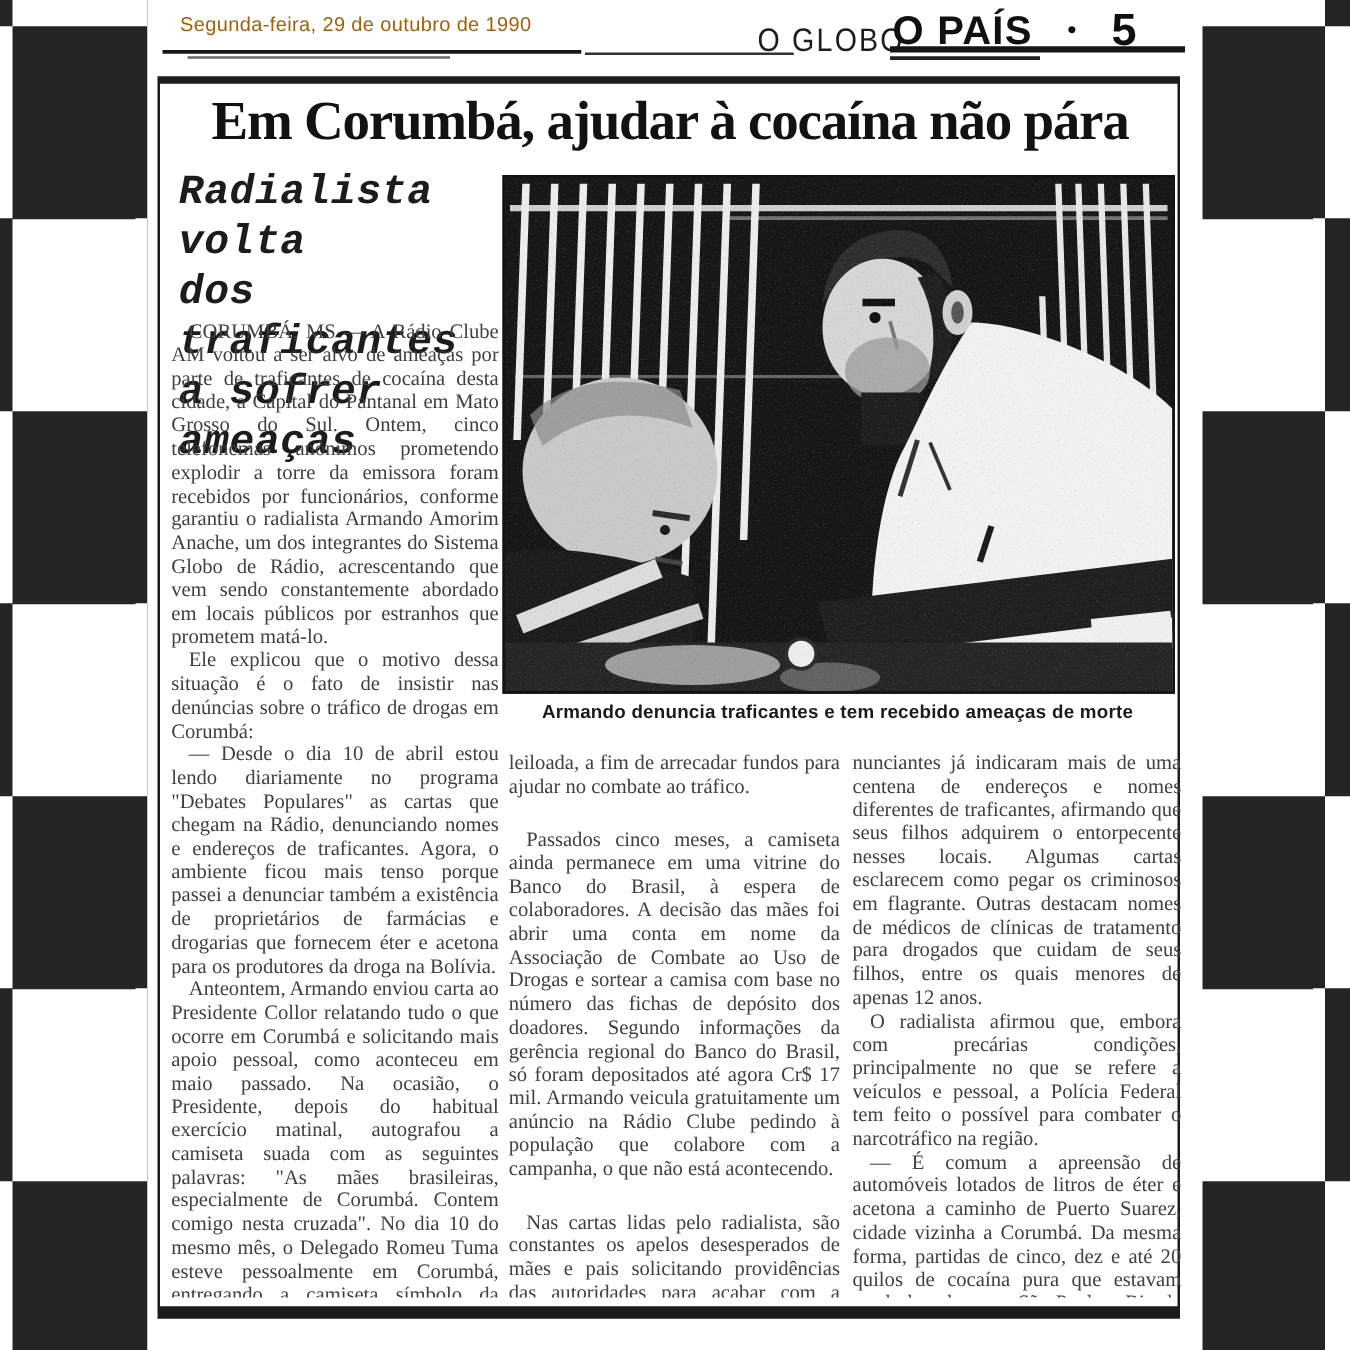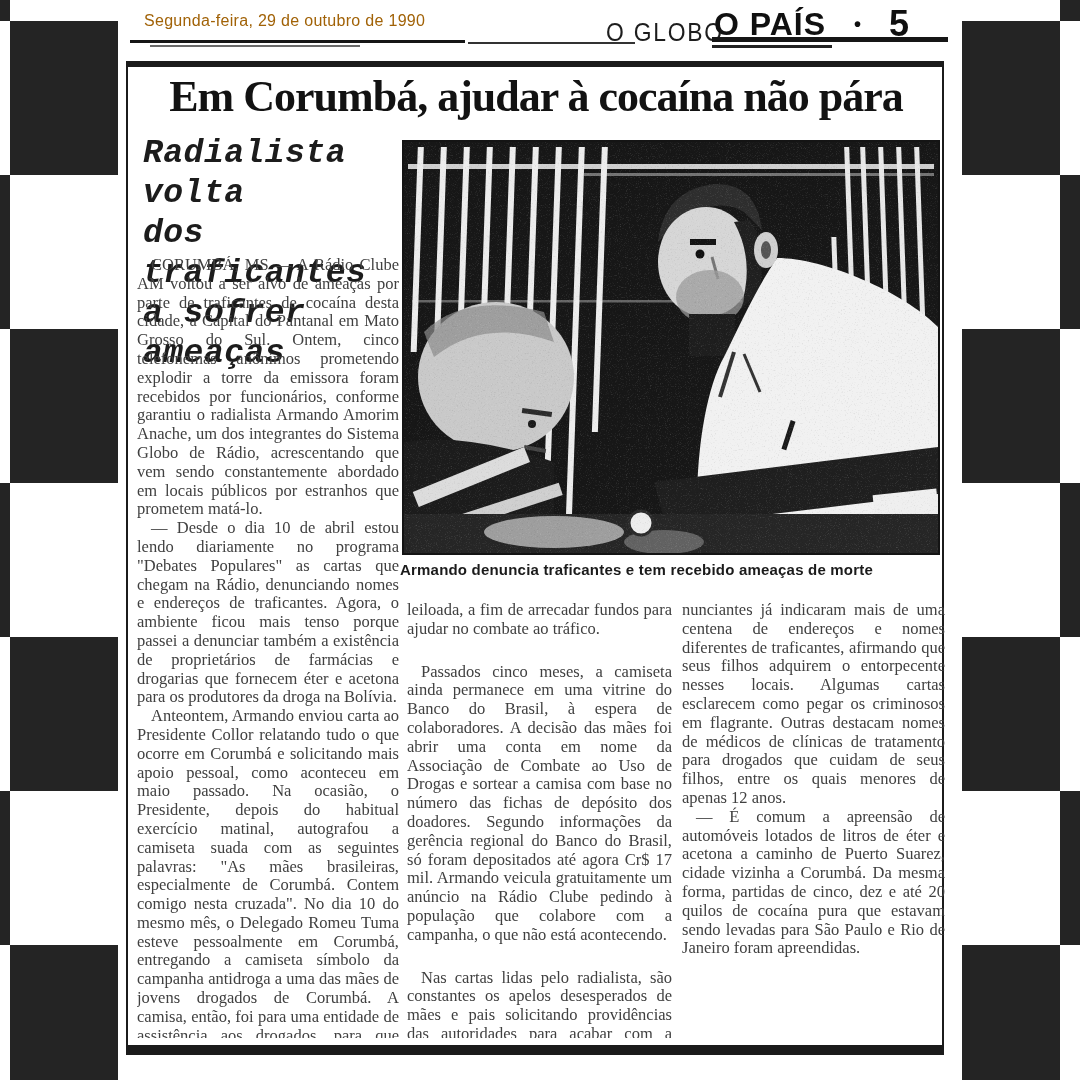--- a/index.html
+++ b/index.html
@@ -40,21 +40,21 @@
   .headline{position:absolute;left:140px;top:71px;width:792px;text-align:center;
     font-weight:700;font-size:44px;letter-spacing:-1px;white-space:nowrap;color:#121212;}
 
   .subhead{position:absolute;left:143px;top:134px;width:272px;
     font-style:italic;font-weight:600;font-size:33px;line-height:40px;
     letter-spacing:.5px;color:#1c1c1c;font-family:Liberation Mono, monospace;}
 
   
   .photo-frame{position:absolute;left:402px;top:140px;width:538px;height:415px;
     border:2px solid #141414;box-sizing:border-box;background:#161616;overflow:hidden;}
-  .caption{position:absolute;left:400px;top:561px;width:540px;
+  .caption{position:absolute;left:400px;top:561px;width:540px;text-align:center;
     font-family:"Liberation Sans",sans-serif;font-weight:700;font-size:15px;
     letter-spacing:.2px;color:#1b1b1b;}
 
   
   .col{position:absolute;text-align:justify;font-size:16.5px;line-height:18.8px;
     color:#404040;overflow:hidden;}
   .col p{margin:0;text-indent:14px;}
   .col p.noindent{text-indent:0;}
   .col1{left:137px;top:256px;width:262px;height:782px;}
   .col2{left:407px;top:601px;width:265px;height:437px;}
@@ -168,26 +168,28 @@
 
     <rect x="0" y="0" width="534" height="411" filter="url(#nw)" opacity=".28"></rect>
     <rect x="0" y="0" width="534" height="411" filter="url(#nb)" opacity=".18"></rect>
   </svg>
 </div>
 
 <div class="caption">Armando denuncia traficantes e tem recebido ameaças de morte</div>
 
 <div class="col col1">
   <p>CORUMBÁ, MS — A Rádio Clube AM voltou a ser alvo de ameaças por parte de traficantes de cocaína desta cidade, a Capital do Pantanal em Mato Grosso do Sul. Ontem, cinco telefonemas anônimos prometendo explodir a torre da emissora foram recebidos por funcionários, conforme garantiu o radialista Armando Amorim Anache, um dos integrantes do Sistema Globo de Rádio, acrescentando que vem sendo constantemente abordado em locais públicos por estranhos que prometem matá-lo.</p>
+  <p>Ele explicou que o motivo dessa situação é o fato de insistir nas denúncias sobre o tráfico de drogas em Corumbá:</p>
   <p>— Desde o dia 10 de abril estou lendo diariamente no programa "Debates Populares" as cartas que chegam na Rádio, denunciando nomes e endereços de traficantes. Agora, o ambiente ficou mais tenso porque passei a denunciar também a existência de proprietários de farmácias e drogarias que fornecem éter e acetona para os produtores da droga na Bolívia.</p>
   <p>Anteontem, Armando enviou carta ao Presidente Collor relatando tudo o que ocorre em Corumbá e solicitando mais apoio pessoal, como aconteceu em maio passado. Na ocasião, o Presidente, depois do habitual exercício matinal, autografou a camiseta suada com as seguintes palavras: "As mães brasileiras, especialmente de Corumbá. Contem comigo nesta cruzada". No dia 10 do mesmo mês, o Delegado Romeu Tuma esteve pessoalmente em Corumbá, entregando a camiseta símbolo da campanha antidroga a uma das mães de jovens drogados de Corumbá. A camisa, então, foi para uma entidade de assistência aos drogados, para que fosse</p>
 </div>
 
 <div class="col col2">
   <p class="noindent">leiloada, a fim de arrecadar fundos para ajudar no combate ao tráfico.</p>
   <p>Passados cinco meses, a camiseta ainda permanece em uma vitrine do Banco do Brasil, à espera de colaboradores. A decisão das mães foi abrir uma conta em nome da Associação de Combate ao Uso de Drogas e sortear a camisa com base no número das fichas de depósito dos doadores. Segundo informações da gerência regional do Banco do Brasil, só foram depositados até agora Cr$ 17 mil. Armando veicula gratuitamente um anúncio na Rádio Clube pedindo à população que colabore com a campanha, o que não está acontecendo.</p>
   <p>Nas cartas lidas pelo radialista, são constantes os apelos desesperados de mães e pais solicitando providências das autoridades para acabar com a facilidade de se conseguir cocaína na cidade. Os de-</p>
 </div>
 
 <div class="col col3">
   <p class="noindent">nunciantes já indicaram mais de uma centena de endereços e nomes diferentes de traficantes, afirmando que seus filhos adquirem o entorpecente nesses locais. Algumas cartas esclarecem como pegar os criminosos em flagrante. Outras destacam nomes de médicos de clínicas de tratamento para drogados que cuidam de seus filhos, entre os quais menores de apenas 12 anos.</p>
+  <p>O radialista afirmou que, embora com precárias condições, principalmente no que se refere a veículos e pessoal, a Polícia Federal tem feito o possível para combater o narcotráfico na região.</p>
   <p>— É comum a apreensão de automóveis lotados de litros de éter e acetona a caminho de Puerto Suarez, cidade vizinha a Corumbá. Da mesma forma, partidas de cinco, dez e até 20 quilos de cocaína pura que estavam sendo levadas para São Paulo e Rio de Janeiro foram apreendidas.</p>
 </div>
 
 </body></html>

